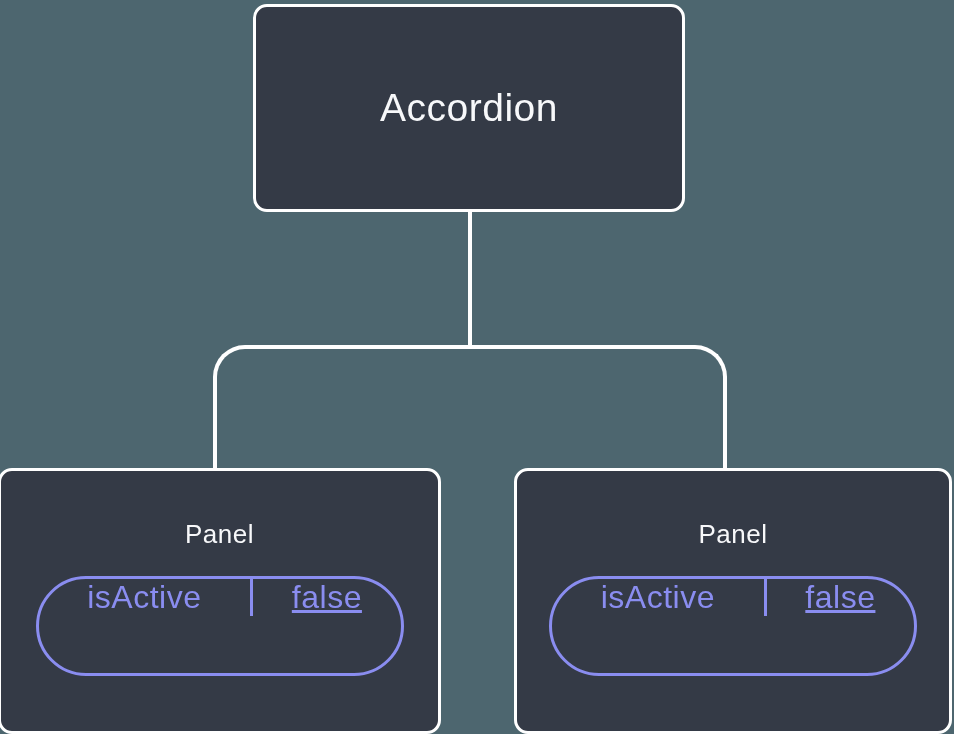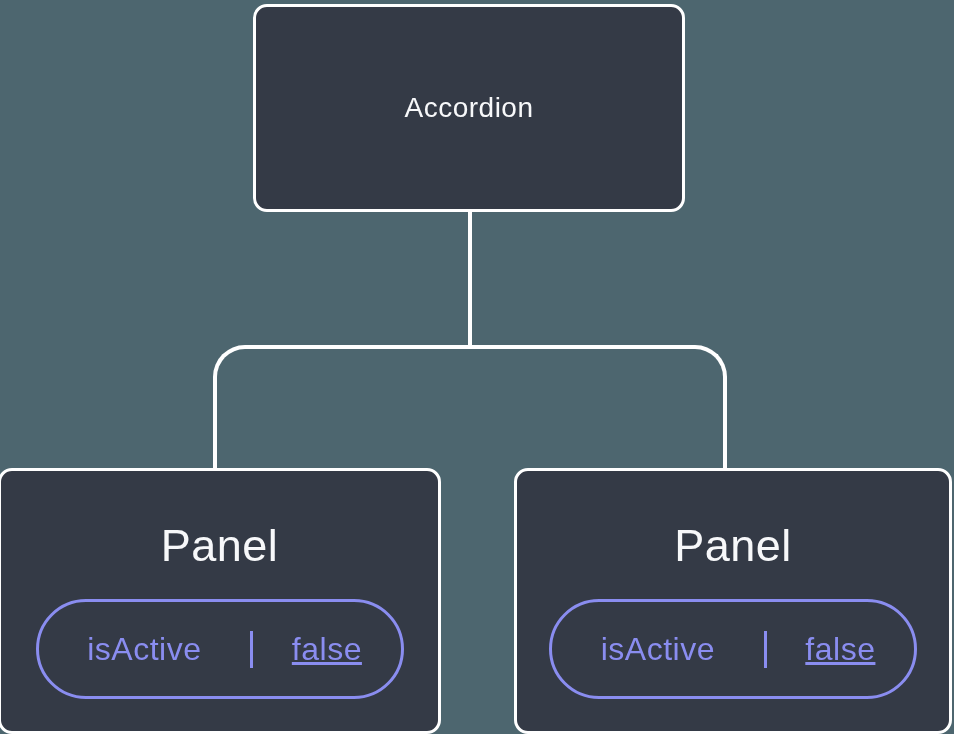--- a/index.html
+++ b/index.html
@@ -16,21 +16,21 @@
   }
   .node {
     position: absolute;
     background: #343a46;
     border: 3px solid #ffffff;
     border-radius: 14px;
     box-sizing: border-box;
     color: #f7f8fa;
   }
   .node-label {
-    font-size: 28px;
+    font-size: 39px;
     font-weight: 500;
     letter-spacing: 0.5px;
     color: #f7f8fa;
   }
   .accordion {
     left: 253px;
     top: 4px;
     width: 432px;
     height: 208px;
     display: flex;
@@ -68,32 +68,32 @@
   }
   .panel-left {
     left: -2px;
     width: 443px;
   }
   .panel-right {
     left: 514px;
     width: 438px;
   }
   .panel .node-label {
-    font-size: 45px;
+    font-size: 26px;
     line-height: 1.2;
   }
   .pill {
     margin-top: 26px;
     width: 368px;
     height: 100px;
     box-sizing: border-box;
     border: 3px solid #8a8df0;
     border-radius: 52px;
     display: flex;
-    align-items: center;
+    align-items: flex-start;
     color: #8a8df0;
     font-size: 32px;
     letter-spacing: 0.5px;
   }
   .pill-key {
     flex: 0 0 58.5%;
     display: flex;
     align-items: center;
     justify-content: center;
     border-right: 3px solid #8a8df0;

